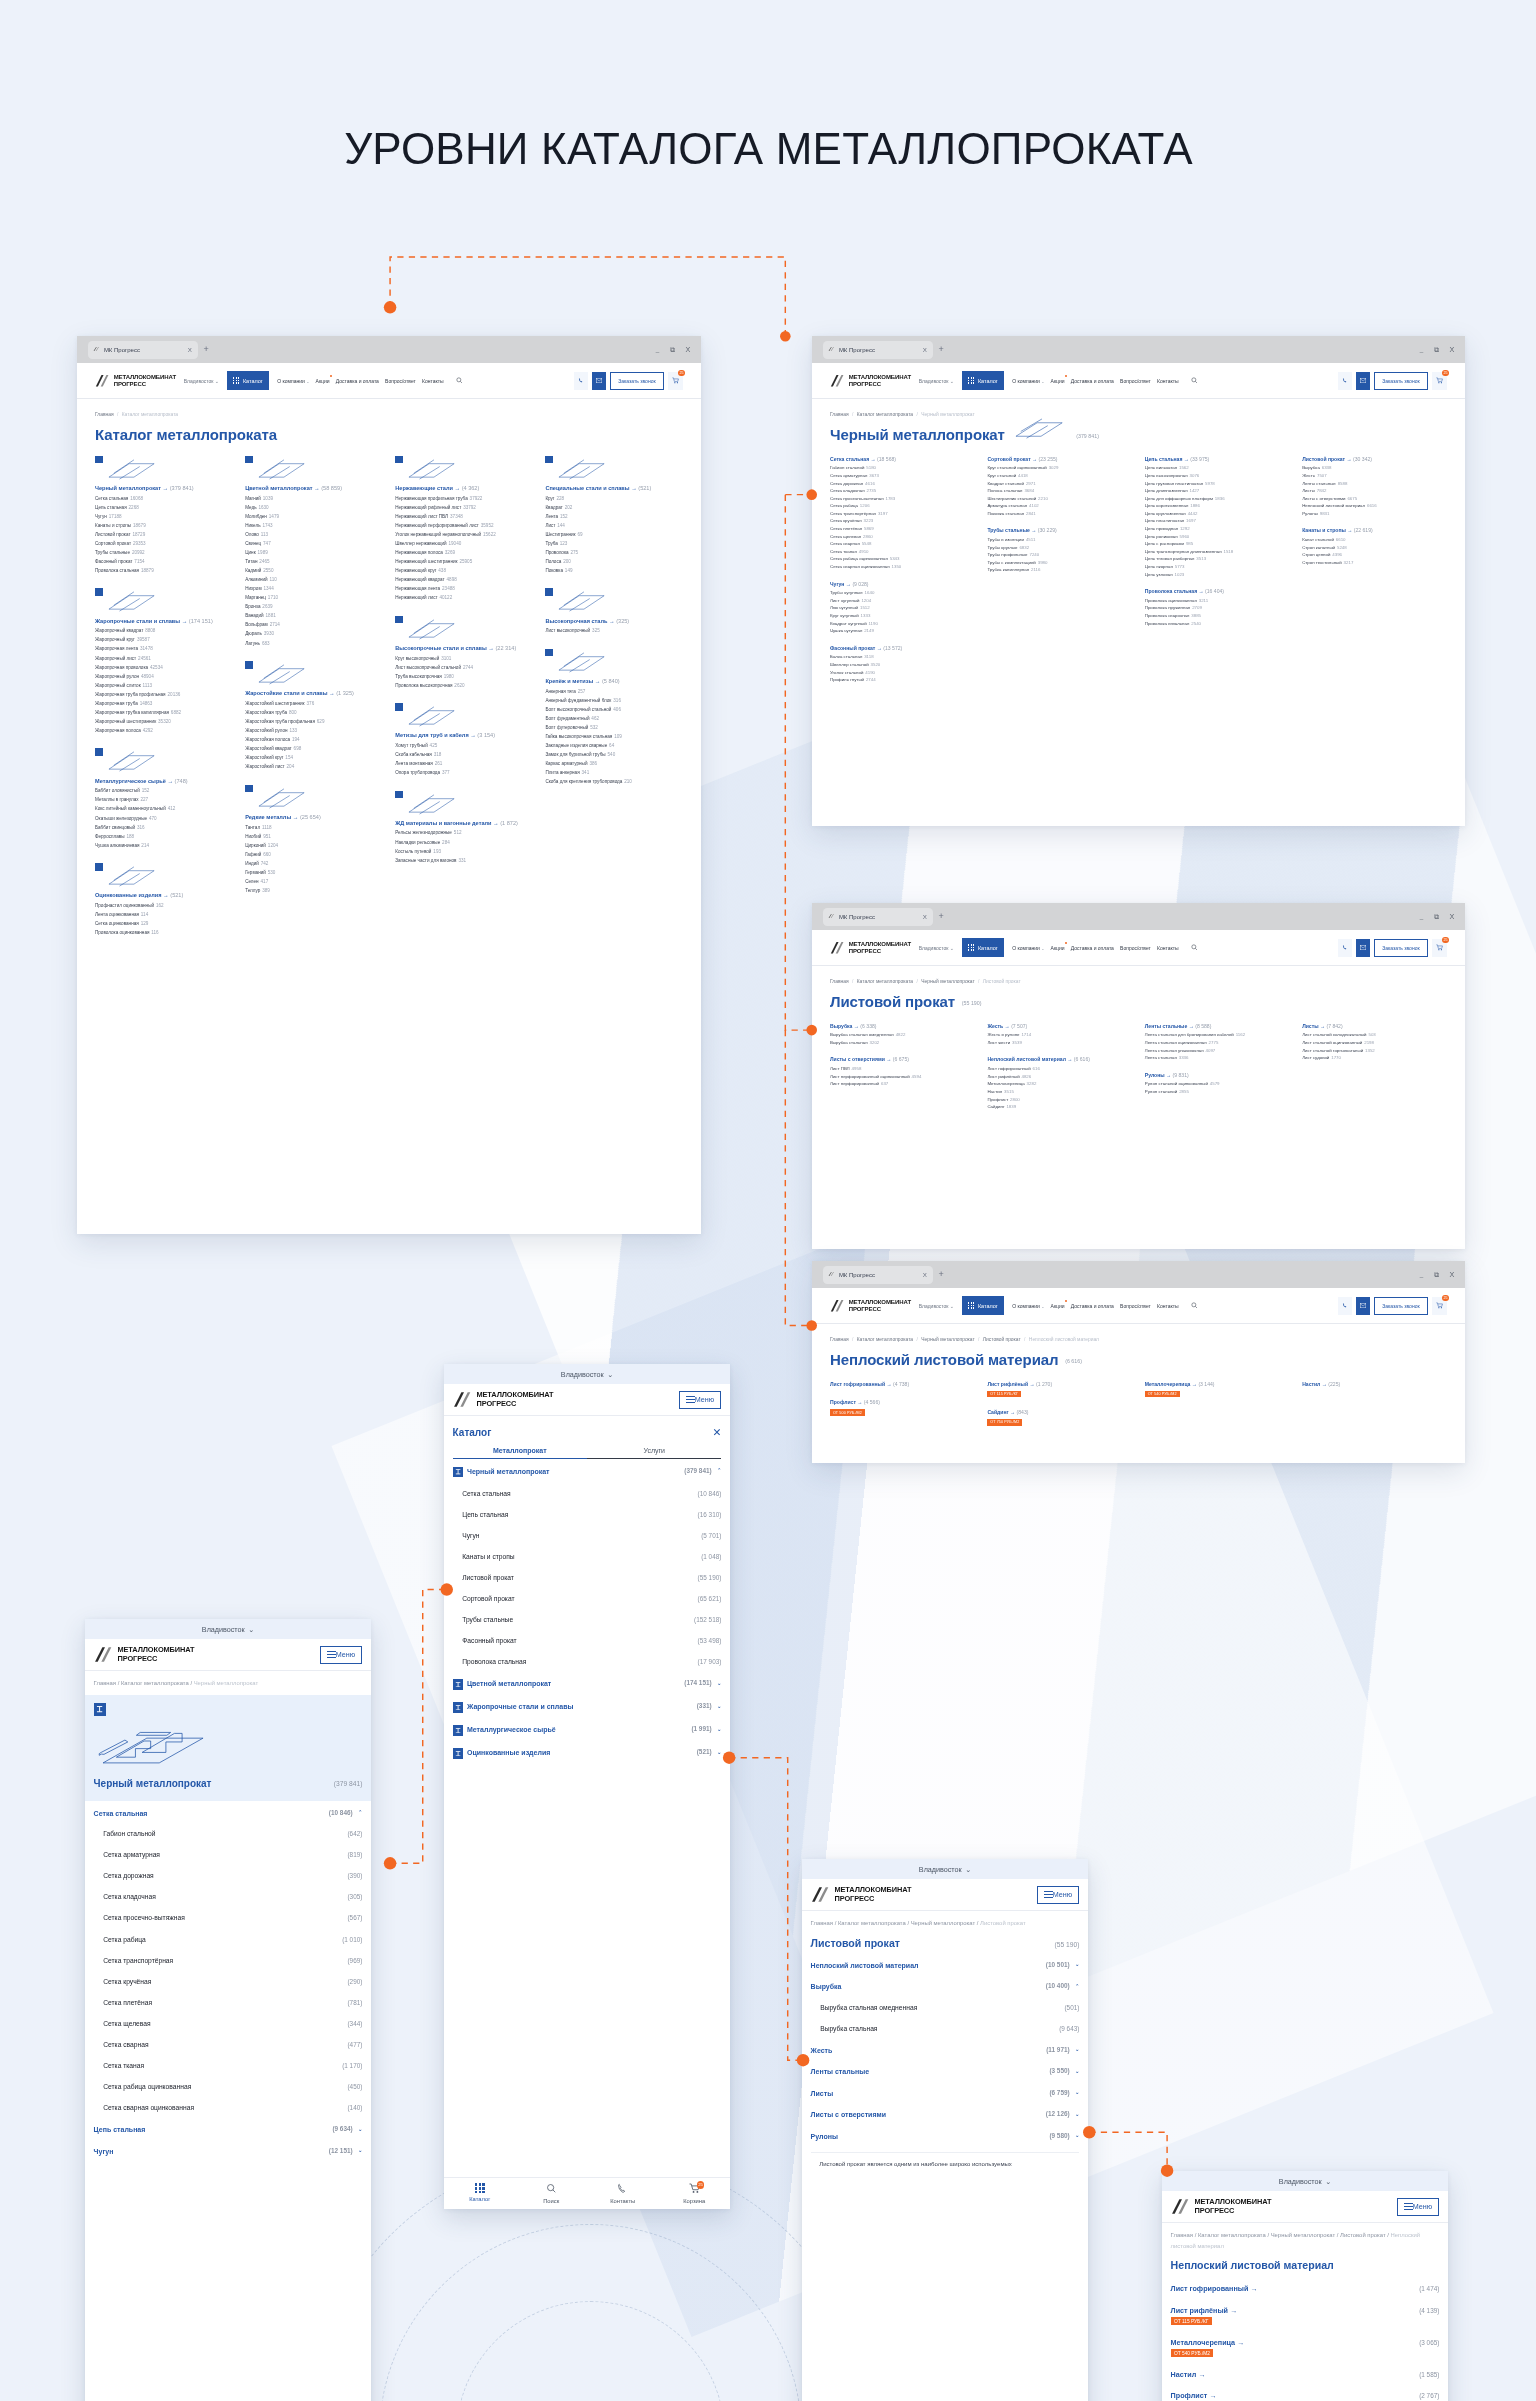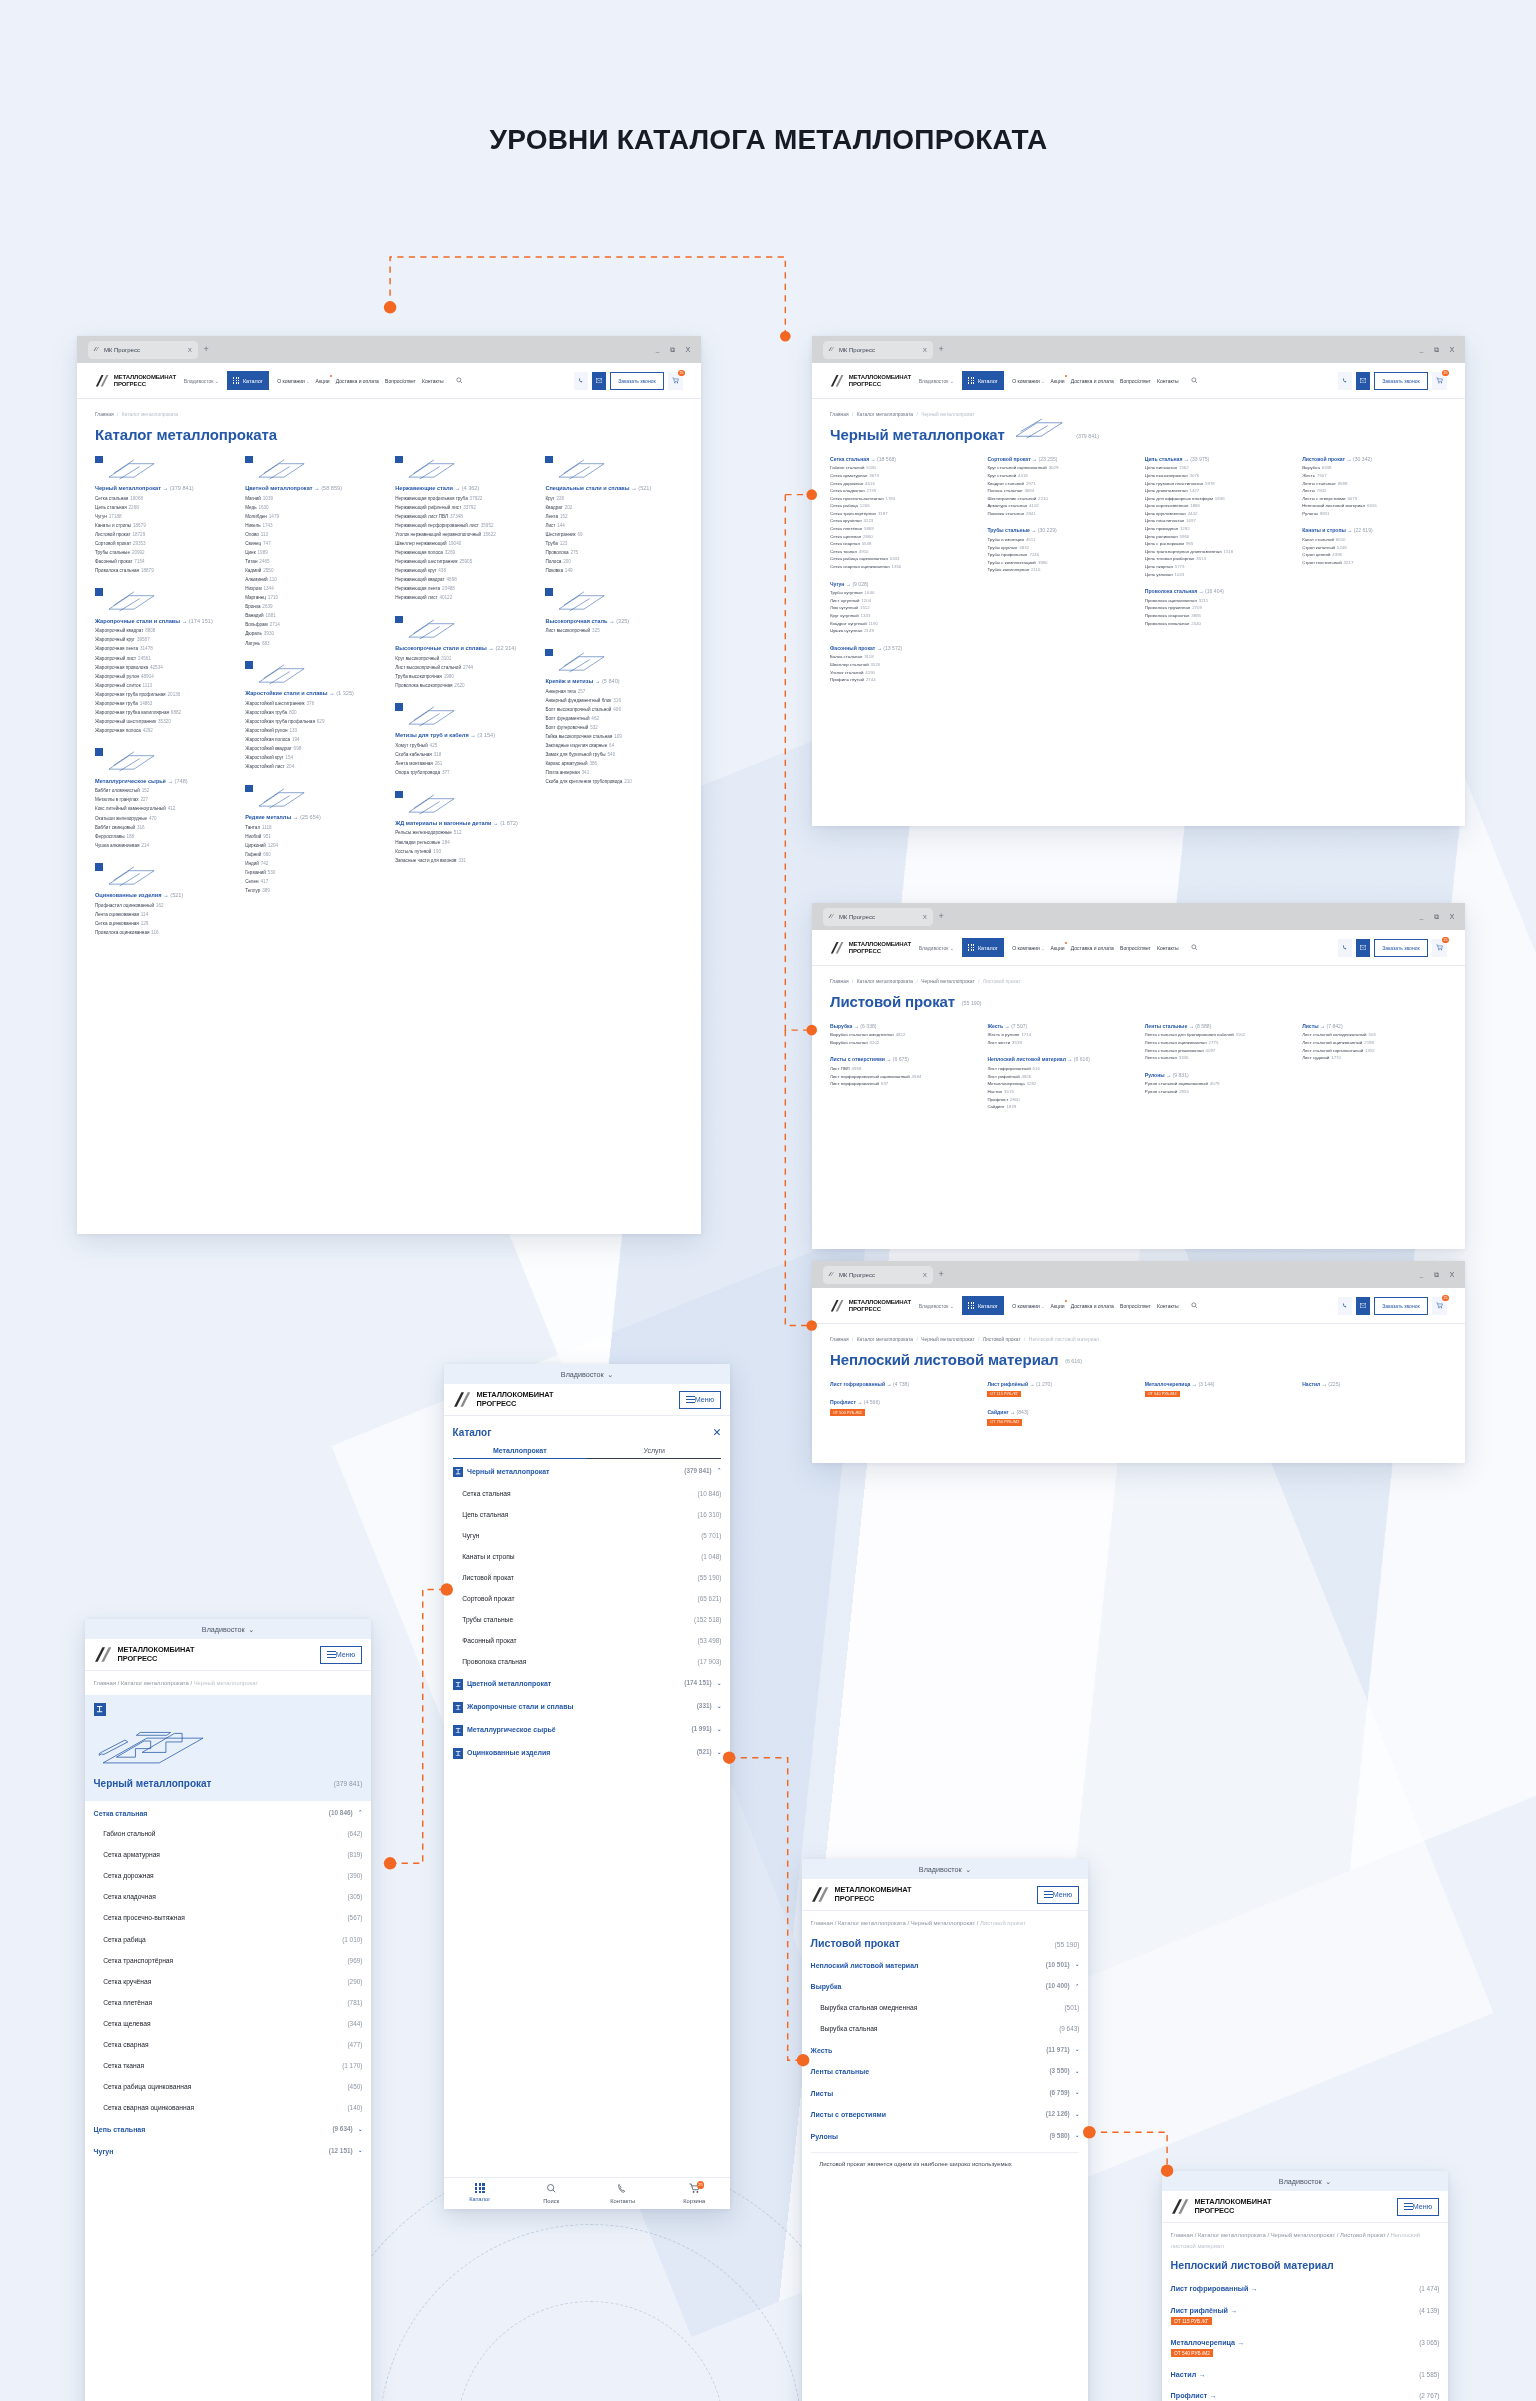--- a/index.html
+++ b/index.html
@@ -25,21 +25,21 @@
   .circ {
     position:absolute; border-radius:50%;
     border:1px dashed rgba(150,170,200,.45);
   }
   .c1 { width:567px; height:567px; left:307px; top:2152px; }
   .c2 { width:423px; height:423px; left:379px; top:2224px; }
   .c3 { width:269px; height:269px; left:456px; top:2301px; border-style:dashed; }
   
   .page-head { position:relative; z-index:5; text-align:center; padding-top:124px; }
   .page-title {
-    font-size:28px; font-weight:700; letter-spacing:0.2px; color:#161b26;
+    font-size:44px; font-weight:400; letter-spacing:0.2px; color:#161b26;
     font-family:"Liberation Sans","DejaVu Sans",sans-serif;
   }
   .page-sub { margin-top:27px; font-size:9.8px; color:#5e6a7c; }
 
   
   .win {
     position:absolute; background:#fff; z-index:4;
     box-shadow:0 8.6px 26.4px rgba(40,60,100,.13), 0 1px 4.8px rgba(40,60,100,.07);
   }
   .win-bar {

